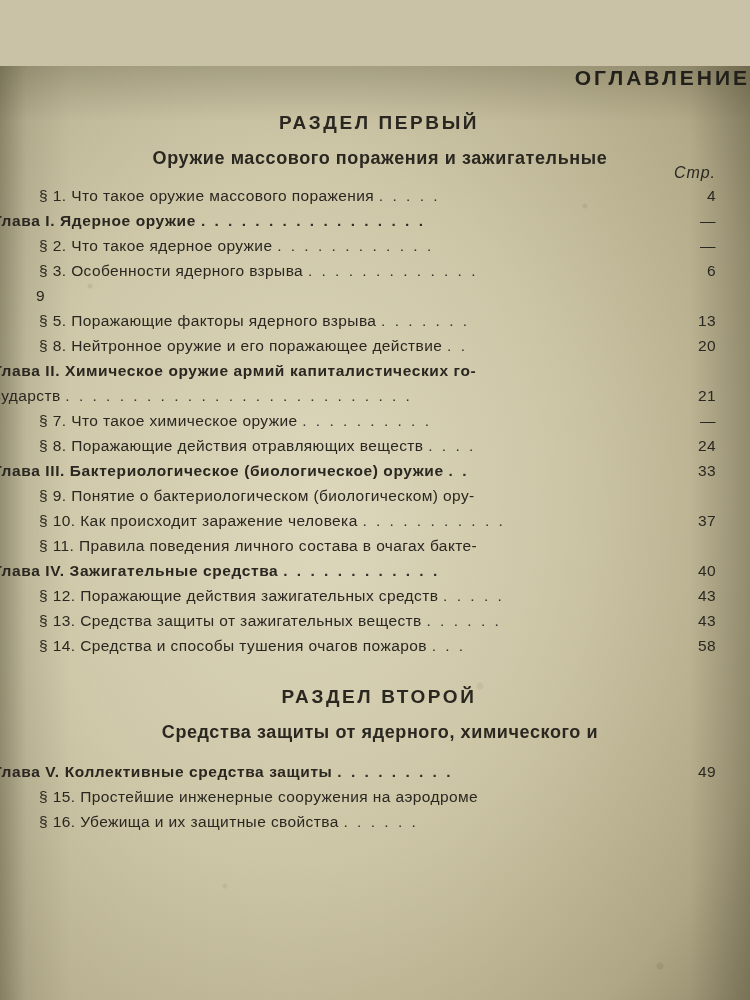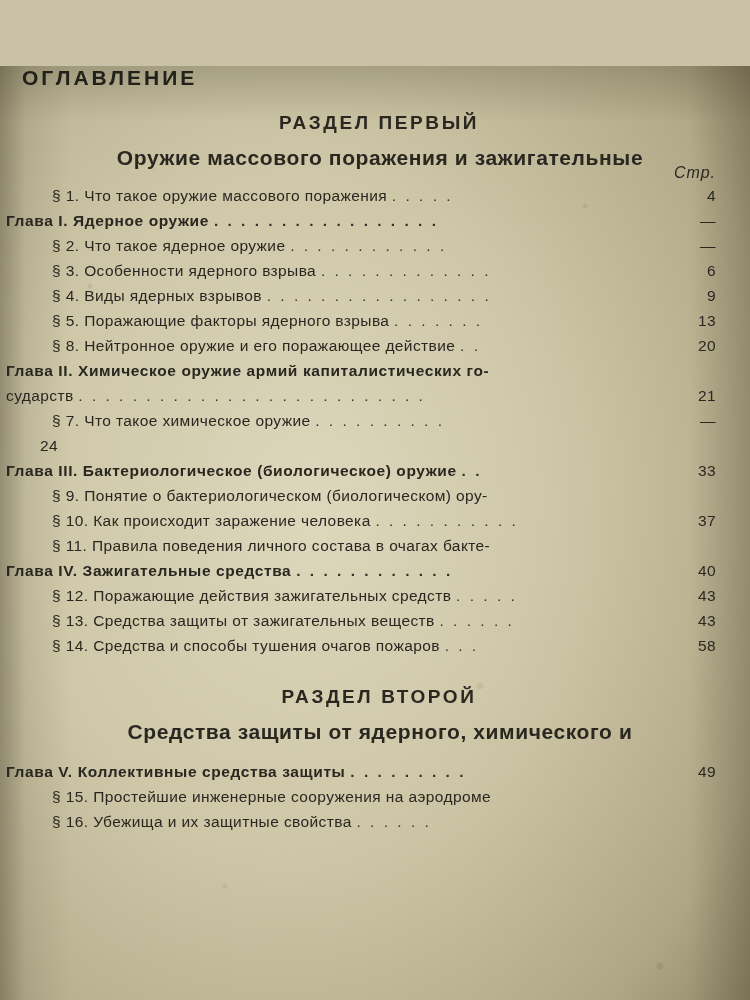--- a/index.html
+++ b/index.html
@@ -49,21 +49,21 @@
   }
 
   .content {
     position: relative;
     z-index: 2;
     padding: 0;
   }
 
   
   .doc-title {
-    text-align: left;
+    text-align: right;
     font-size: 21px;
     letter-spacing: 3px;
     font-weight: 700;
     margin: 66px 0 0 0;
     padding-left: 22px;
     color: #22201a;
   }
   .stp {
     position: absolute;
     right: 34px;
@@ -76,40 +76,40 @@
   .section-title {
     text-align: center;
     font-size: 19px;
     letter-spacing: 2.6px;
     font-weight: 700;
     margin: 22px 8px 0 0;
     padding-left: 16px;
   }
   .section-sub {
     text-align: center;
-    font-size: 21px;
+    font-size: 18px;
     font-weight: 700;
     letter-spacing: 0.6px;
     line-height: 22px;
     margin: 13px 0 0 0;
     padding: 0 68px 0 78px;
   }
 
   
   .toc {
     margin-top: 14px;
     padding: 0 0 0 0;
   }
   .row {
     display: flex;
     align-items: flex-start;
     font-size: 15.5px;
     line-height: 25px;
     letter-spacing: 0.4px;
-    padding: 0 34px 0 16px;
+    padding: 0 34px 0 3px;
   }
   .row .txt {
     flex: 1 1 auto;
     position: relative;
     white-space: nowrap;
     overflow: hidden;
   }
   .row .pg {
     flex: 0 0 34px;
     text-align: right;
@@ -171,21 +171,20 @@
         <div class="txt blur"><span>§  2.  Что такое ядерное оружие</span> <span class="leader">. . . . . . . . . . . .</span></div>
         <div class="pg blur">—</div>
       </div>
 
       <div class="row lvl-para">
         <div class="txt blur"><span>§  3.  Особенности ядерного взрыва</span> <span class="leader">. . . . . . . . . . . . .</span></div>
         <div class="pg blur">6</div>
       </div>
 
       <div class="row lvl-para">
-        <div class="txt blur"><span>§  4.  Виды ядерных взрывов</span> <span class="leader">. . . . . . . . . . . . . . . . .</span></div>
         <div class="pg blur">9</div>
       </div>
 
       <div class="row lvl-para">
         <div class="txt blur"><span>§  5.  Поражающие факторы ядерного взрыва</span> <span class="leader">. . . . . . .</span></div>
         <div class="pg blur">13</div>
       </div>
 
       <div class="row lvl-para">
         <div class="txt blur"><span>§  8.  Нейтронное оружие и его поражающее действие</span> <span class="leader">. .</span></div>
@@ -201,20 +200,21 @@
         <div class="txt blur" style="padding-left:0;margin-left:-10px;"><span>сударств</span> <span class="leader">. . . . . . . . . . . . . . . . . . . . . . . . . .</span></div>
         <div class="pg blur">21</div>
       </div>
 
       <div class="row lvl-para">
         <div class="txt blur"><span>§  7.  Что такое химическое оружие</span> <span class="leader">. . . . . . . . . .</span></div>
         <div class="pg blur">—</div>
       </div>
 
       <div class="row lvl-para">
+        <div class="txt blur"><span>§  8.  Поражающие действия отравляющих веществ</span> <span class="leader">. . . .</span></div>
         <div class="pg blur">24</div>
       </div>
 
       <div class="row lvl-chapter chap-indent">
         <div class="txt blur"><span>Глава III.  Бактериологическое (биологическое) оружие</span> <span class="leader">. .</span></div>
         <div class="pg blur">33</div>
       </div>
 
       <div class="row lvl-para">
         <div class="txt blur"><span>§  9.  Понятие о бактериологическом (биологическом) ору-</span></div>

